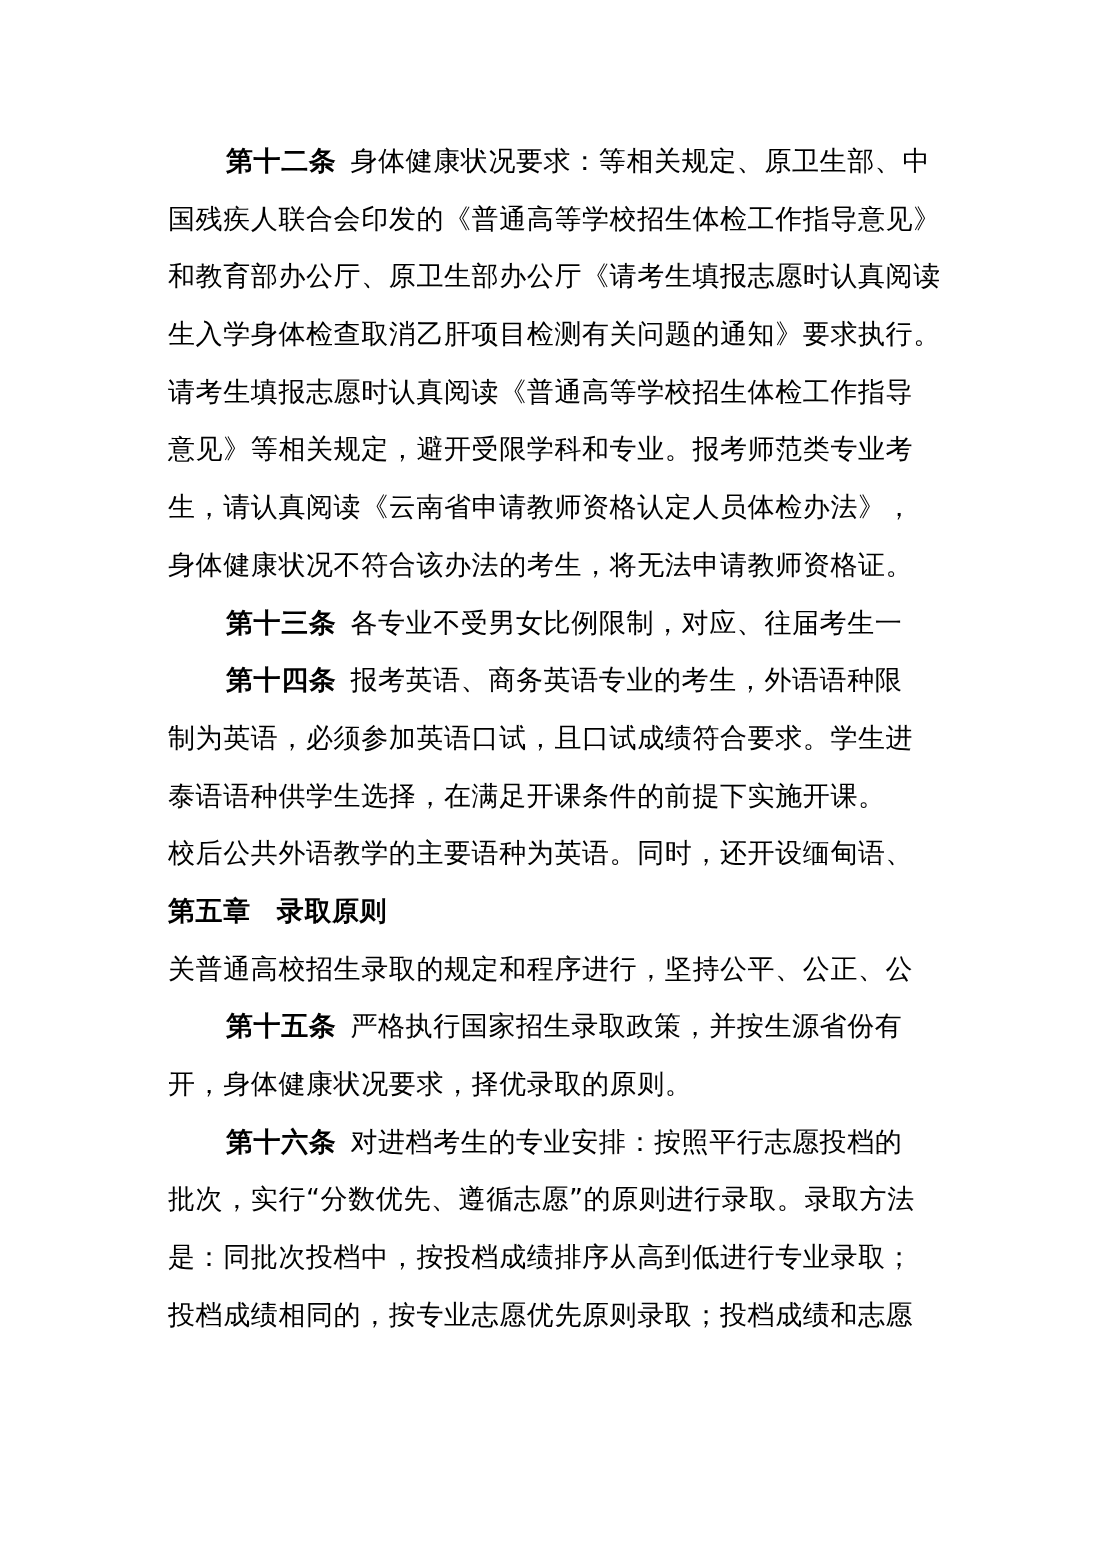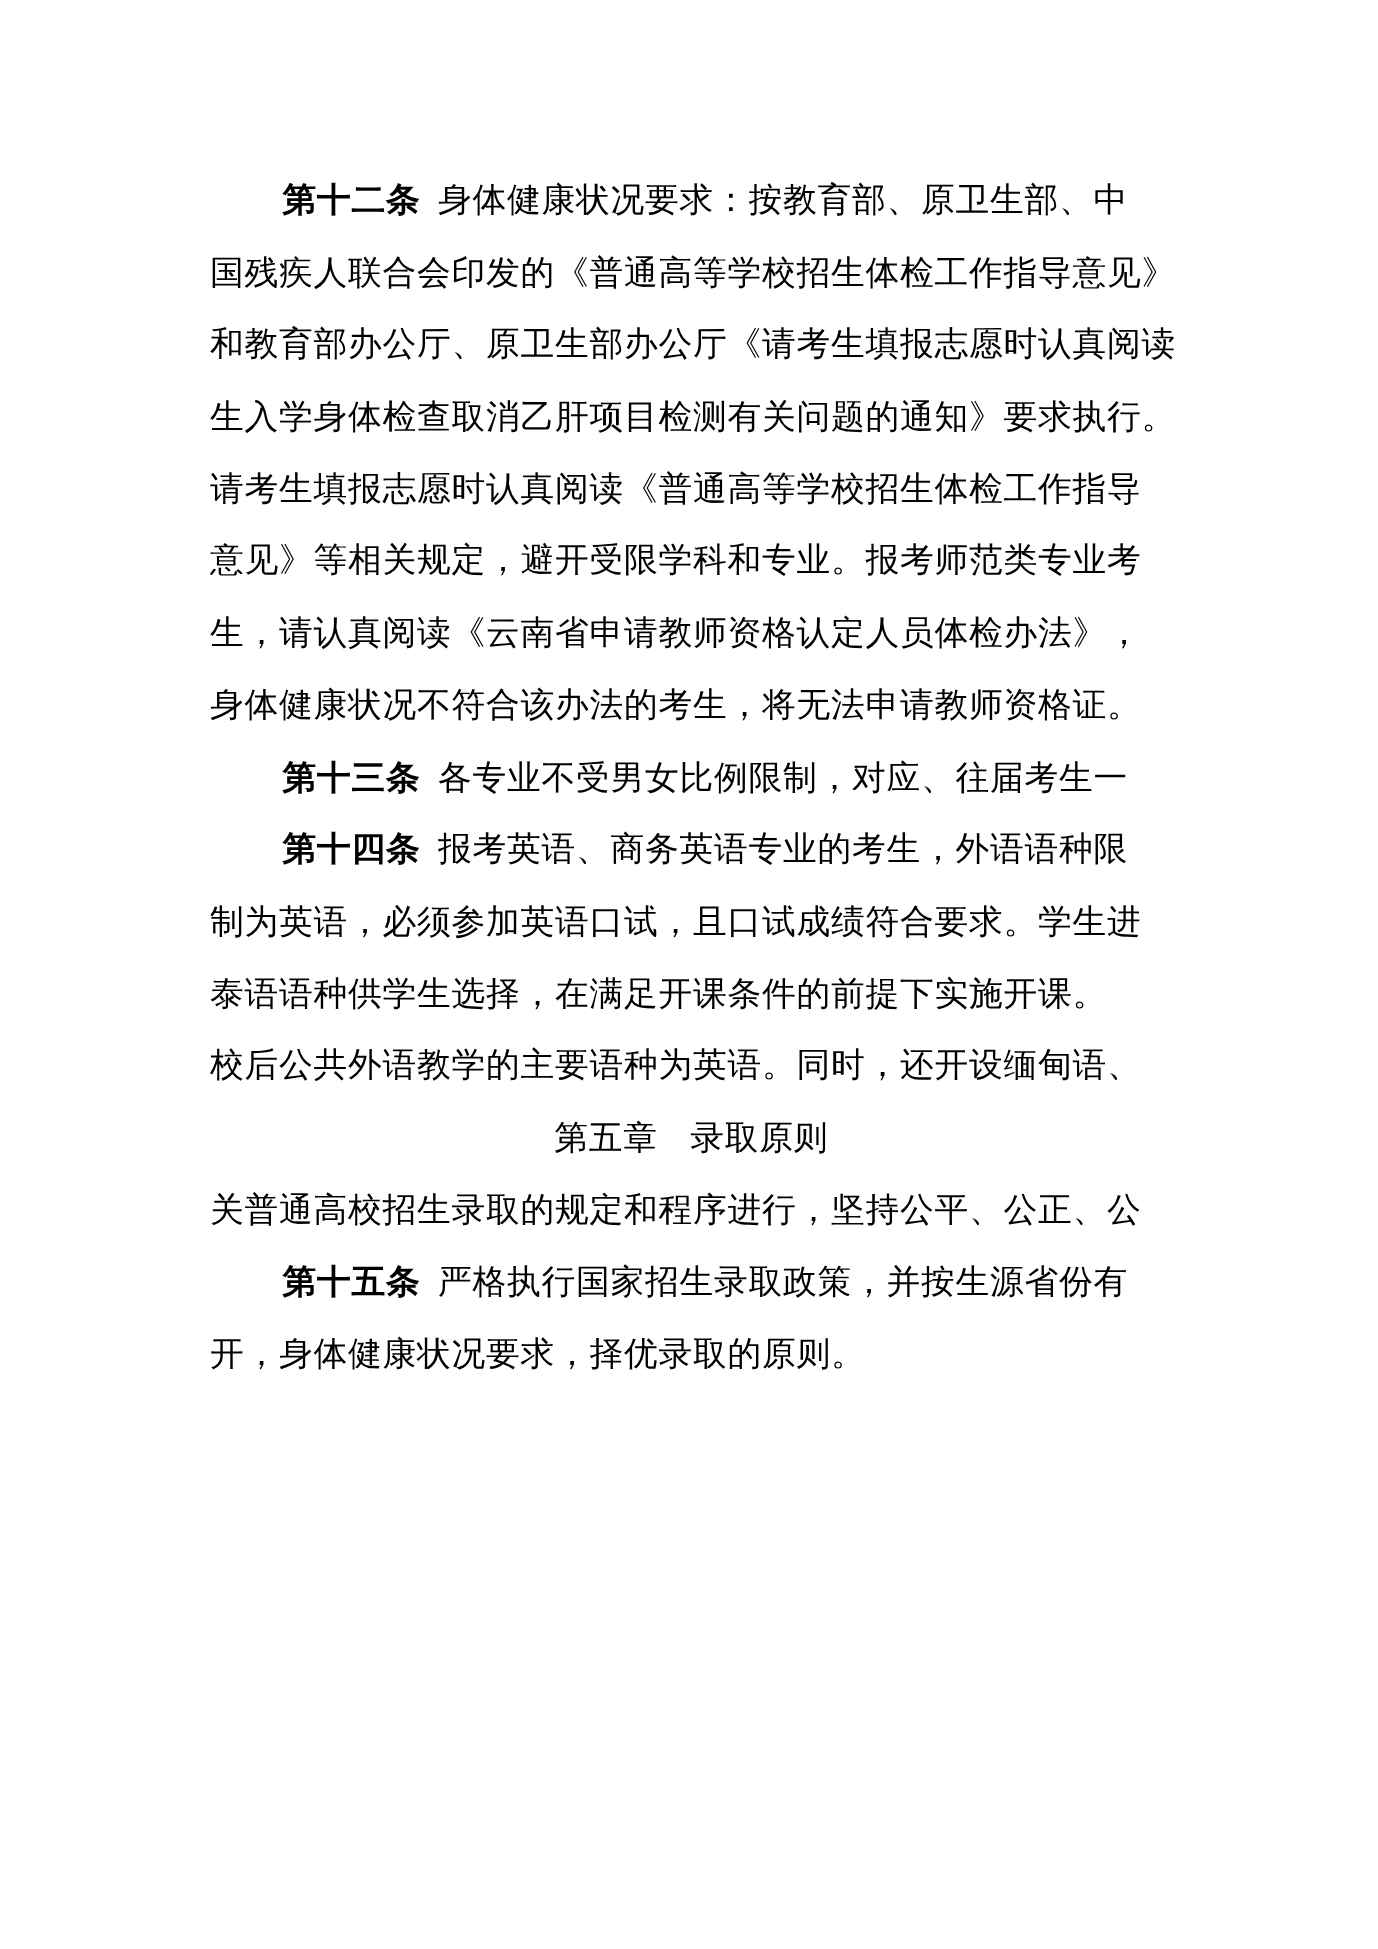--- a/index.html
+++ b/index.html
@@ -29,36 +29,36 @@
     letter-spacing: 0.6px;
   }
   .indent {
     padding-left: 58px;
   }
   .article-no {
     font-weight: bold;
     margin-right: 14px;
   }
   .chapter {
-    text-align: center;
-    font-weight: normal;
+    text-align: left;
+    font-weight: bold;
     width: 770px;
   }
   .chapter .gap {
     display: inline-block;
     width: 26px;
   }
 </style>
 </head>
 <body>
 
 <div class="page">
 
   <div>
-    <div class="line indent"><span class="article-no">第十二条</span><span>身体健康状况要求：按教育部、原卫生部、中</span></div>
+    <div class="line indent"><span class="article-no">第十二条</span><span>身体健康状况要求：等相关规定、原卫生部、中</span></div>
     <div class="line">国残疾人联合会印发的《普通高等学校招生体检工作指导意见》</div>
     <div class="line">和教育部办公厅、原卫生部办公厅《请考生填报志愿时认真阅读</div>
     <div class="line">生入学身体检查取消乙肝项目检测有关问题的通知》要求执行。</div>
     <div class="line">请考生填报志愿时认真阅读《普通高等学校招生体检工作指导</div>
     <div class="line">意见》等相关规定，避开受限学科和专业。报考师范类专业考</div>
     <div class="line">生，请认真阅读《云南省申请教师资格认定人员体检办法》，</div>
     <div class="line">身体健康状况不符合该办法的考生，将无法申请教师资格证。</div>
   </div>
 
   <div>
@@ -73,14 +73,20 @@
   </div>
 
   <div class="line chapter"><span>第五章</span><span class="gap"></span><span>录取原则</span></div>
 
   <div>
     <div class="line">关普通高校招生录取的规定和程序进行，坚持公平、公正、公</div>
     <div class="line indent"><span class="article-no">第十五条</span><span>严格执行国家招生录取政策，并按生源省份有</span></div>
     <div class="line">开，身体健康状况要求，择优录取的原则。</div>
   </div>
 
+  <div>
+    <div class="line indent"><span class="article-no">第十六条</span><span>对进档考生的专业安排：按照平行志愿投档的</span></div>
+    <div class="line">批次，实行“分数优先、遵循志愿”的原则进行录取。录取方法</div>
+    <div class="line">是：同批次投档中，按投档成绩排序从高到低进行专业录取；</div>
+    <div class="line">投档成绩相同的，按专业志愿优先原则录取；投档成绩和志愿</div>
+  </div>
 
 </div>
 
 </body></html>

